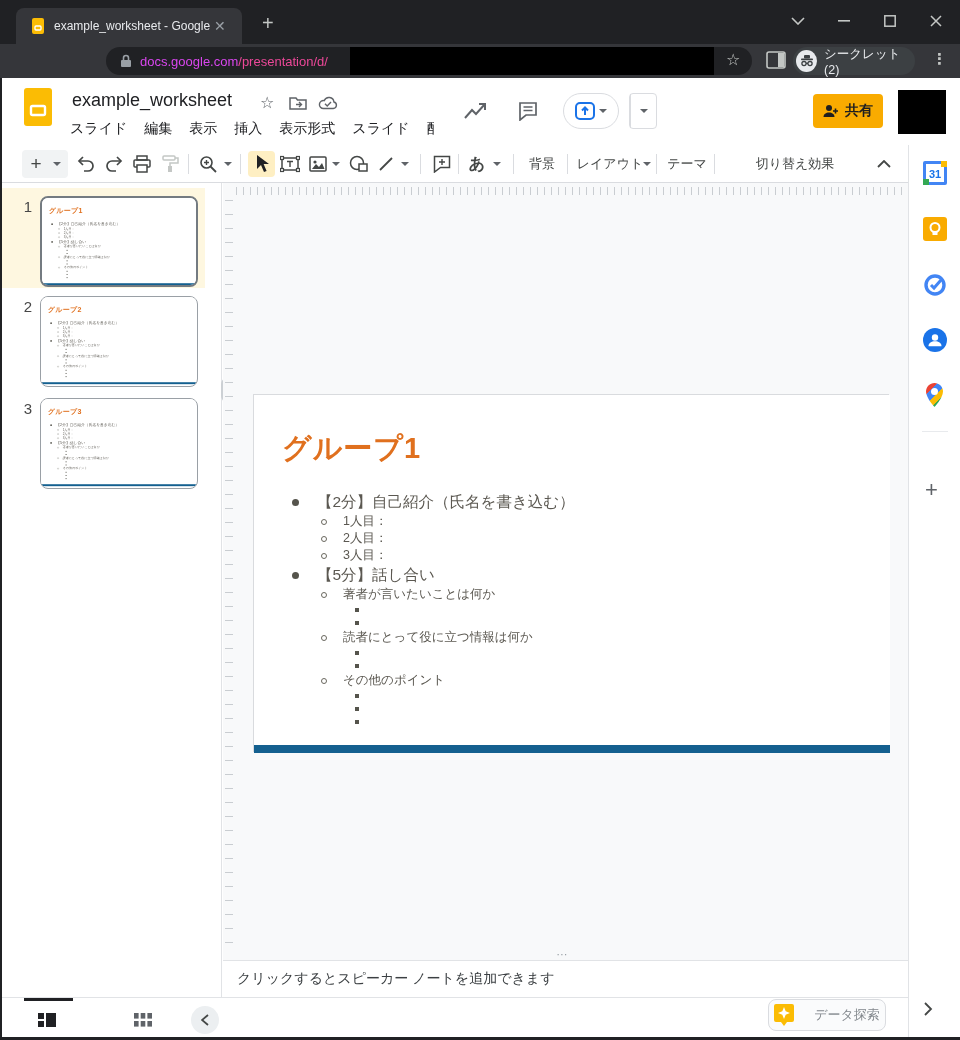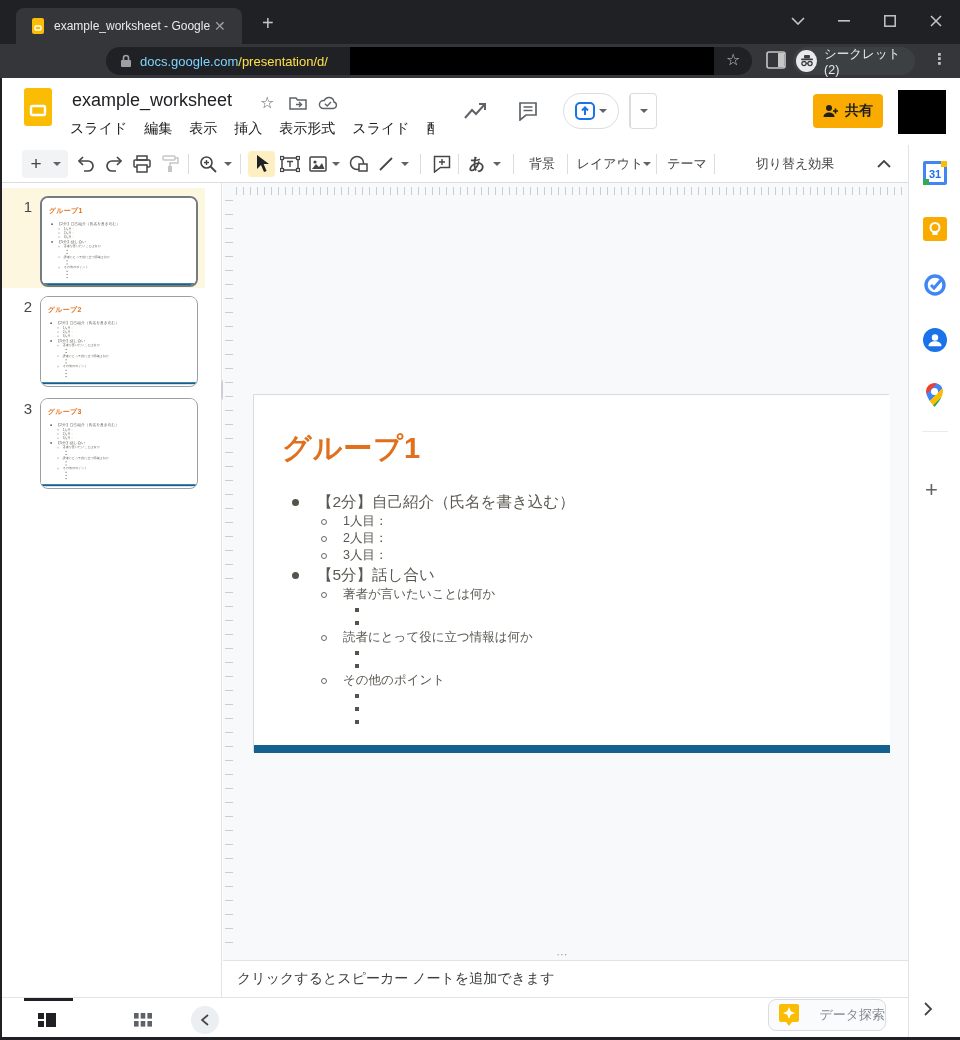--- a/index.html
+++ b/index.html
@@ -13,22 +13,22 @@
   #tab .fav{width:16px;height:16px;margin:0 8px 0 6px;flex:none}
   #tab .ttl{color:#e8eaed;font-size:12px;white-space:nowrap;overflow:hidden;width:158px}
   #tab .x{color:#9aa0a6;font-size:14px;margin-left:2px}
   #newtab{position:absolute;left:262px;top:16px;color:#c4c7c5;font-size:20px;line-height:14px}
   .winbtn{position:absolute;top:6px;width:30px;height:30px;display:flex;align-items:center;justify-content:center}
   #urlbar{position:absolute;left:0;top:44px;width:960px;height:34px;background:#35363a}
   .navic{position:absolute;top:49px}
   #omnibox{position:absolute;left:106px;top:47px;width:646px;height:28px;background:#202124;
     border-radius:14px;display:flex;align-items:center;color:#e8eaed;font-size:13px}
   #omnibox .lock{margin:0 8px 0 14px}
-  #omnibox .dom{color:#7dd3fc}
-  #omnibox .path{color:#fde047}
+  #omnibox .dom{color:#d946ef}
+  #omnibox .path{color:#ec4899}
   #redact-url{position:absolute;left:350px;top:47px;width:364px;height:28px;background:#000}
   #omni-star{position:absolute;left:726px;top:50px;color:#c4c7c5;font-size:16px}
   #incog{position:absolute;left:793px;top:47px;width:122px;height:28px;background:#3c4043;border-radius:14px;
     display:flex;align-items:center;color:#e8eaed;font-size:12.5px}
   #incog .cir{width:22px;height:22px;border-radius:50%;background:#e8eaed;margin:0 7px 0 3px;
     display:flex;align-items:center;justify-content:center}
   #kebab{position:absolute;left:932px;top:50px;color:#c4c7c5;font-size:15px;font-weight:bold;letter-spacing:0}
   
   #appheader{position:absolute;left:0;top:78px;width:960px;height:67px;background:#fff}
   #slides-logo{position:absolute;left:24px;top:88px}
@@ -85,21 +85,21 @@
   #drag-dots{position:absolute;left:548px;top:948px;width:30px;text-align:center;color:#9aa0a6;
     font-size:11px;letter-spacing:2px}
   
   #notes{position:absolute;left:223px;top:960px;width:685px;height:37px;background:#fff;border-top:1px solid #e1e3e6}
   #notes .ph{position:absolute;left:14px;top:9px;font-size:14px;color:#3c4043}
   #footer{position:absolute;left:0;top:997px;width:908px;height:43px;background:#fff;border-top:1px solid #e1e3e6}
   #fs-scroll{position:absolute;left:24px;top:0;width:49px;height:3px;background:#202124}
   .fic{position:absolute;top:8px;width:28px;height:28px;display:flex;align-items:center;justify-content:center}
   #collapse-cir{background:#eceff1;border-radius:50%}
   #explore-btn{position:absolute;left:768px;top:999px;width:118px;height:32px;background:#fafbfc;
-    border:1px solid #dadce0;border-radius:8px;display:flex;align-items:center;justify-content:flex-end;gap:20px}
+    border:1px solid #dadce0;border-radius:8px;display:flex;align-items:center;justify-content:center;gap:20px}
   #explore-btn .lbl{font-size:13px;color:#80868b}
   
   #sidebar{position:absolute;left:908px;top:145px;width:52px;height:895px;background:#fff;border-left:1px solid #e1e3e6}
   .gic{position:absolute;left:14px;width:24px;height:24px}
   #sb-div{position:absolute;left:13px;top:286px;width:26px;height:1px;background:#e8eaed}
   #sb-plus{position:absolute;left:16px;top:332px;color:#5f6368;font-size:22px;font-weight:300}
   #panel-chevron{position:absolute;left:14px;top:857px}
   
   #frame-l{position:absolute;left:0;top:78px;width:2px;height:962px;background:#202124}
   #frame-b{position:absolute;left:0;top:1037px;width:960px;height:3px;background:#202124}

